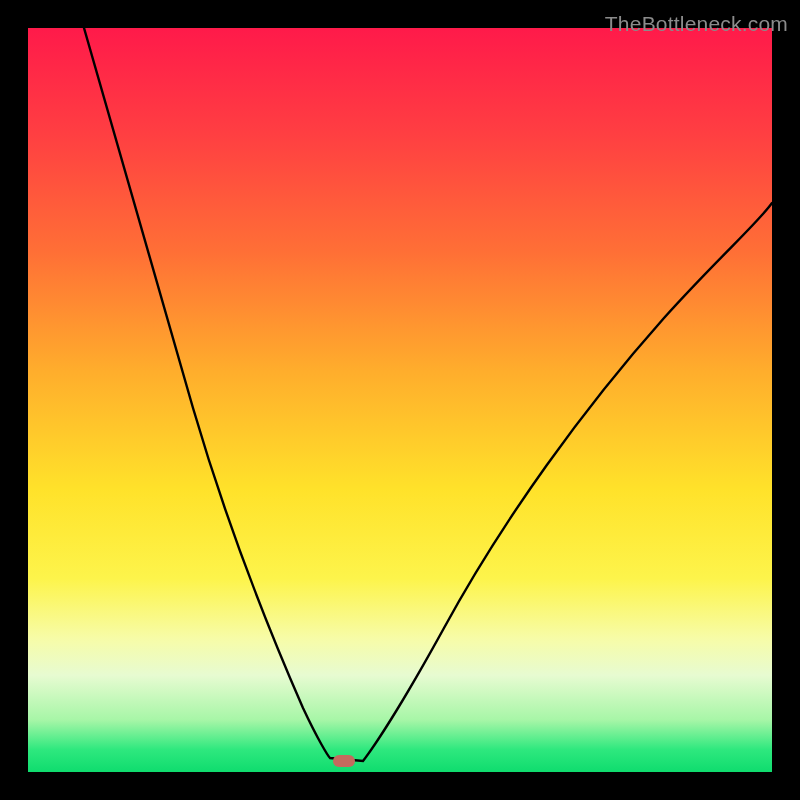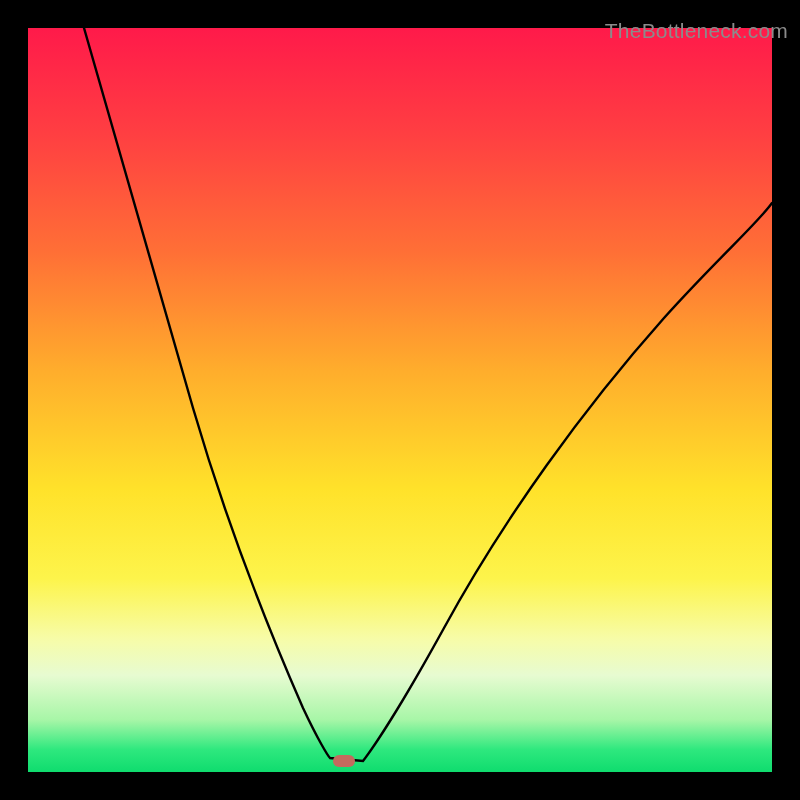--- a/index.html
+++ b/index.html
@@ -48,21 +48,21 @@
   .marker {
     position: absolute;
     width: 22px;
     height: 12px;
     border-radius: 6px;
     background: #c46a5e;
     transform: translate(-50%, -50%);
   }
   .watermark {
     position: absolute;
-    top: 19px;
+    top: 12px;
     right: 12px;
     color: #8b8b8b;
     font-size: 21px;
     font-weight: 500;
     letter-spacing: 0.2px;
     user-select: none;
   }
 </style>
 </head>
 <body>

